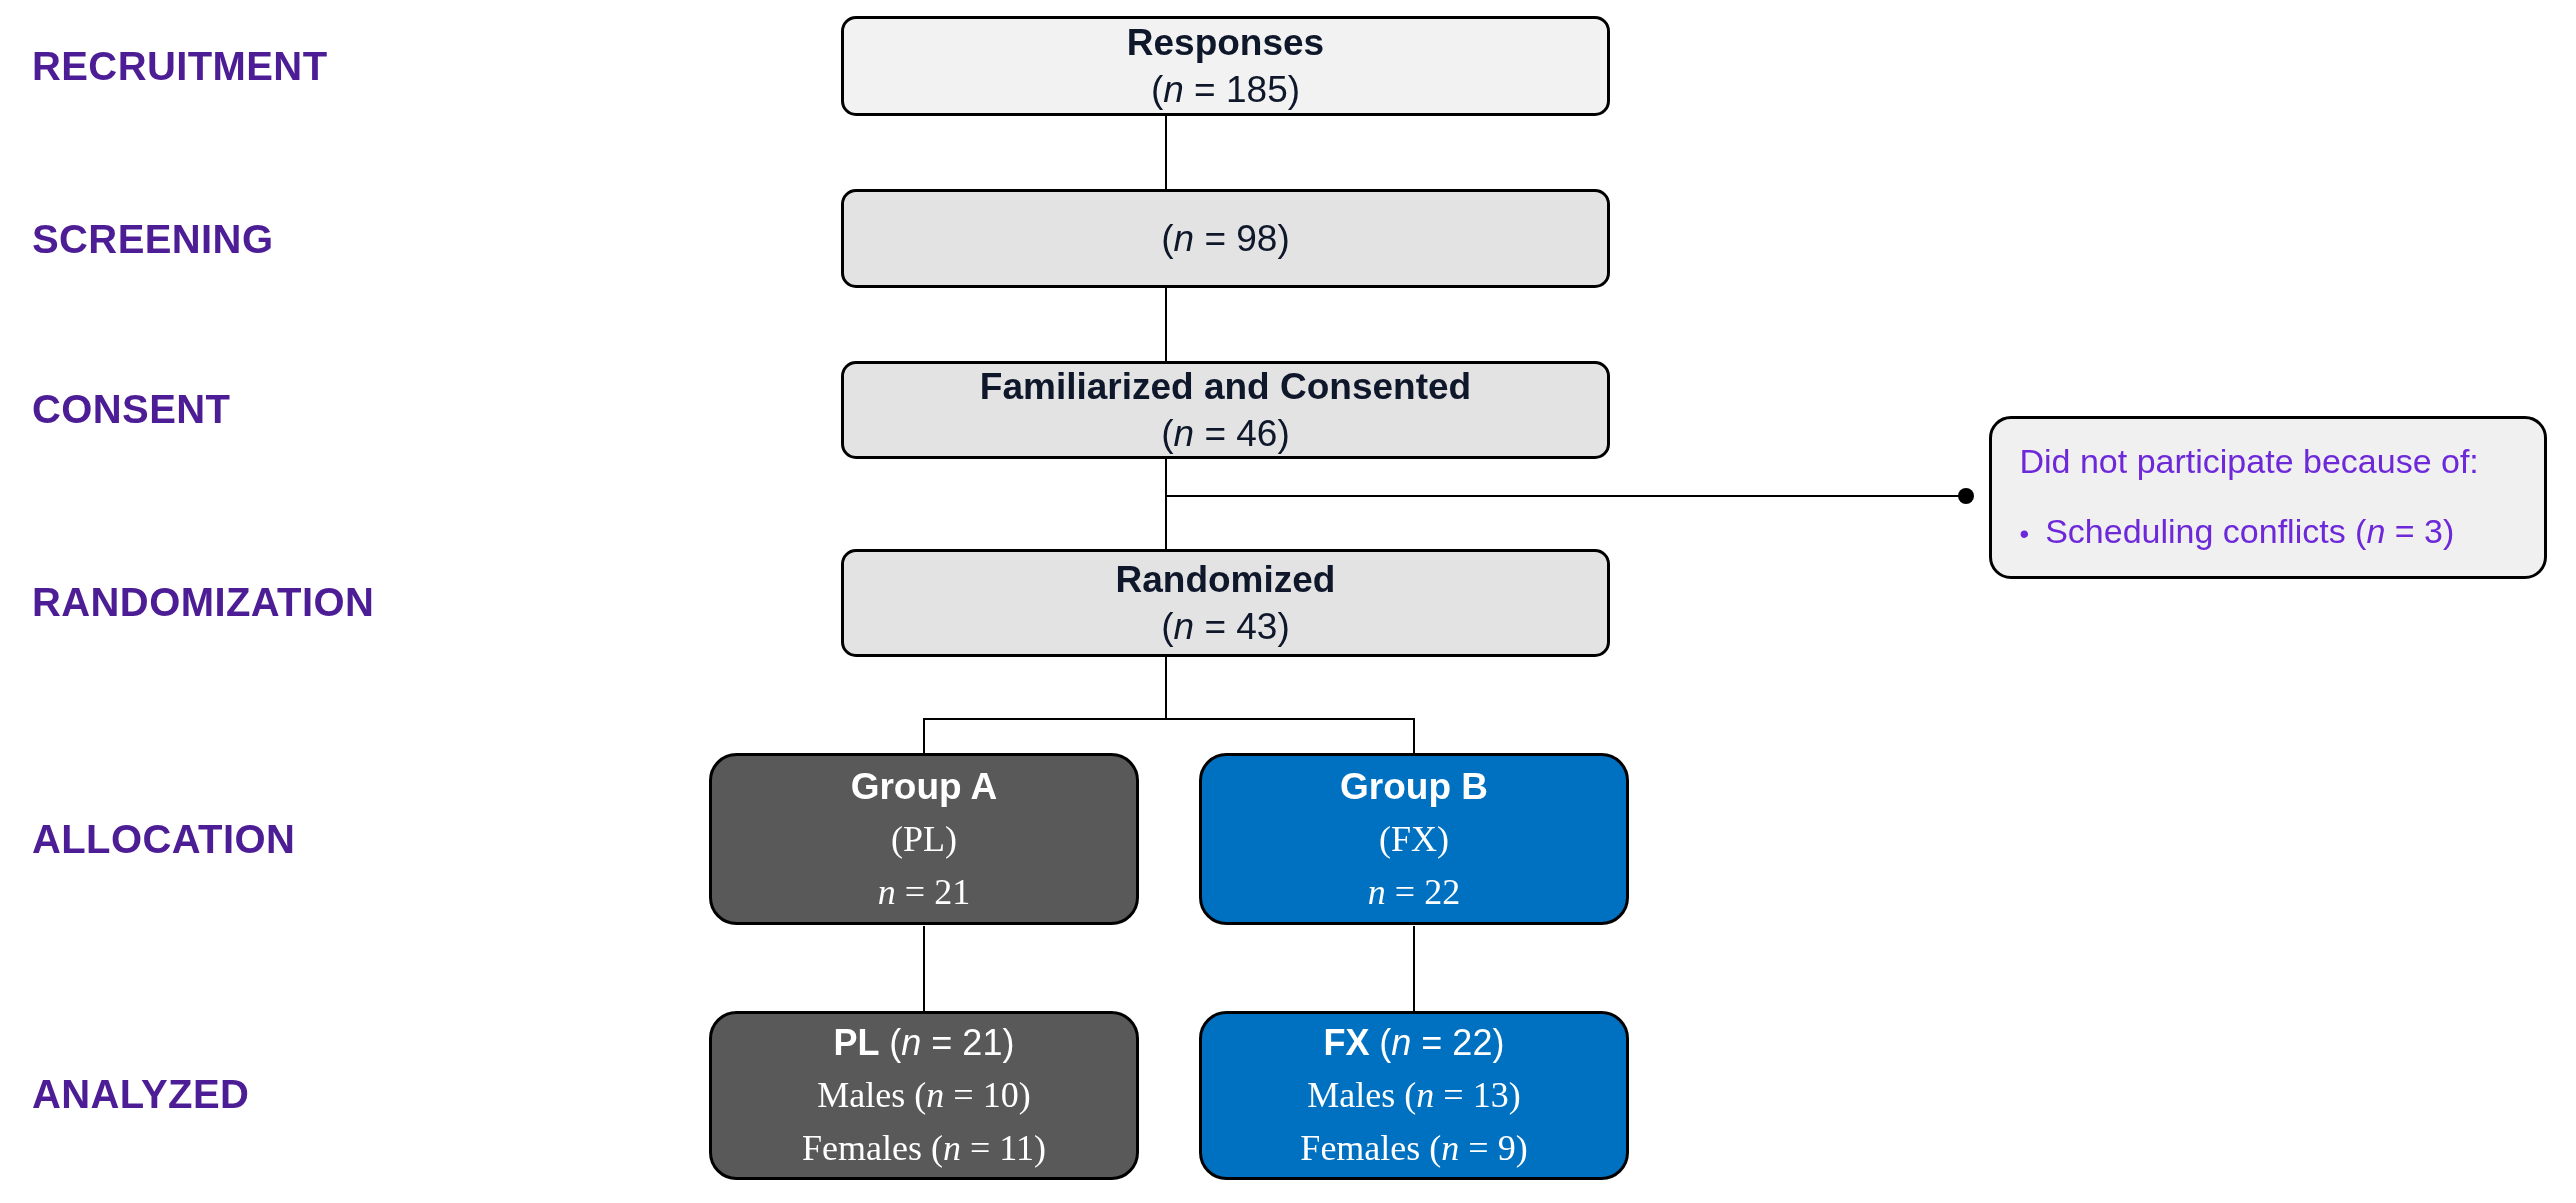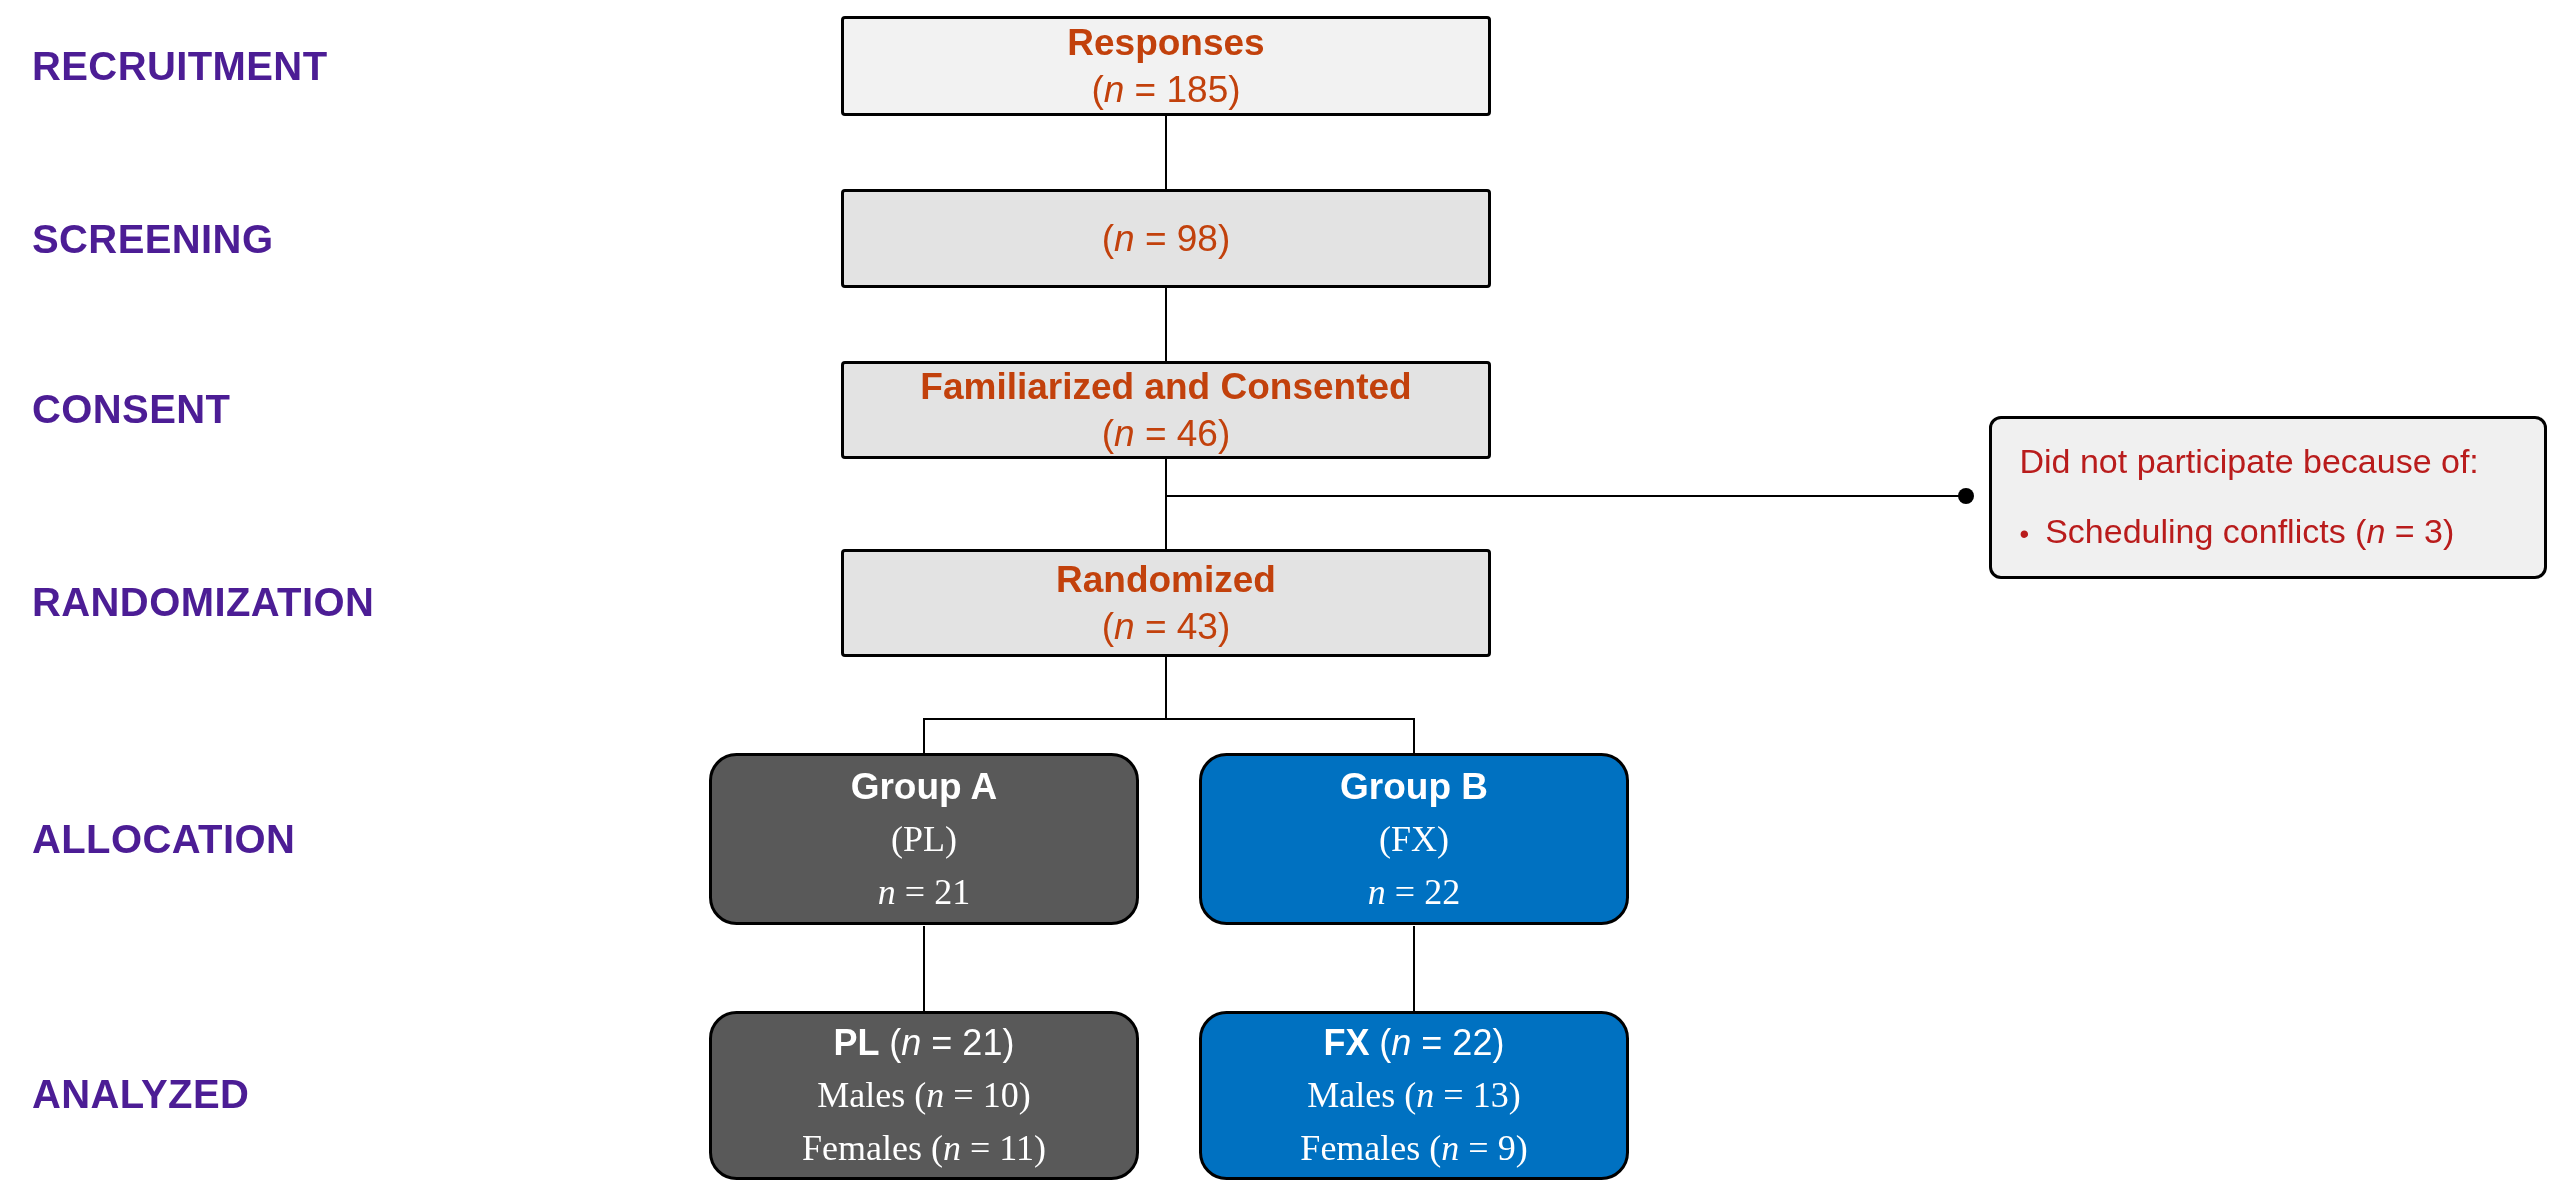--- a/index.html
+++ b/index.html
@@ -34,25 +34,25 @@
     position: absolute;
     box-sizing: border-box;
     border: 3.2px solid #000000;
     display: flex;
     flex-direction: column;
     align-items: center;
     justify-content: center;
     text-align: center;
   }
   .box.light {
-    border-radius: 4px;
+    border-radius: 15px;
     background: var(--gray_fill, #e3e3e3);
-    color: #c2410c;
+    color: #0f172a;
     left: 841px;
-    width: 650px;
+    width: 769px;
   }
   .box.first { background: var(--light_fill, #f2f2f2); }
   .box .title {
     font-size: 37px;
     font-weight: bold;
     line-height: 47px;
     white-space: nowrap;
   }
   .box .count {
     font-size: 37px;
@@ -88,23 +88,23 @@
     gap: 9.7px;
     justify-content: center;
     font-size: 36px;
     line-height: 53px;
     white-space: nowrap;
   }
   .box.colored .row .b { font-weight: bold; }
 
   
   .box.side {
-    border-radius: 12px;
+    border-radius: 22px;
     background: var(--side_fill, #f0f0f0);
-    color: #b91c1c;
+    color: #6d28d9;
     align-items: flex-start;
     text-align: left;
     padding: 0 27.5px;
     gap: 20px;
   }
   .box.side .sline {
     font-size: 34px;
     line-height: 50px;
     white-space: nowrap;
   }

